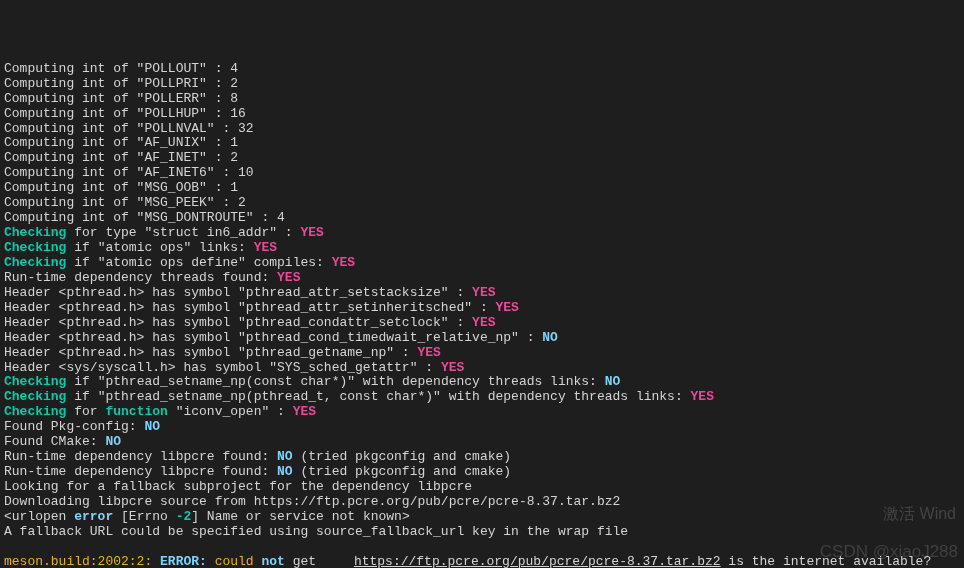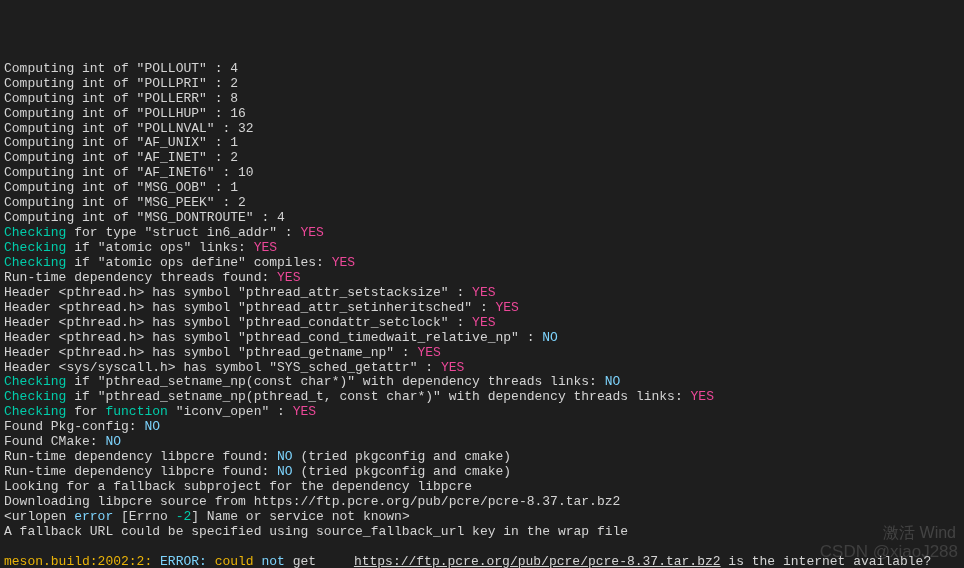--- a/index.html
+++ b/index.html
@@ -14,30 +14,29 @@
       height: 568px;
       overflow: hidden;
       white-space: pre;
     }
     .line { white-space: pre; }
     .white { color: #d4d4d4; }
     .cyan { color: #00ccaa; }
     .green { color: #ec4899; }
     .red { color: #7dd3fc; }
     .yellow { color: #eab308; }
-    .bold { font-weight: normal; }
+    .bold { font-weight: bold; }
     .underline { text-decoration: underline; margin-left: 30px; }
     .watermark-activate {
       position: absolute;
       right: 8px;
       top: 505px;
       color: rgba(180,180,180,0.25);
       font-size: 16px;
       font-family: 'Segoe UI', sans-serif;
-      margin-top: 19px;
     }
     .watermark-csdn {
       position: absolute;
       right: 6px;
       bottom: 6px;
       color: rgba(180,180,180,0.22);
       font-size: 17px;
       font-family: 'Segoe UI', sans-serif;
     }
     #terminal { position: relative; }

